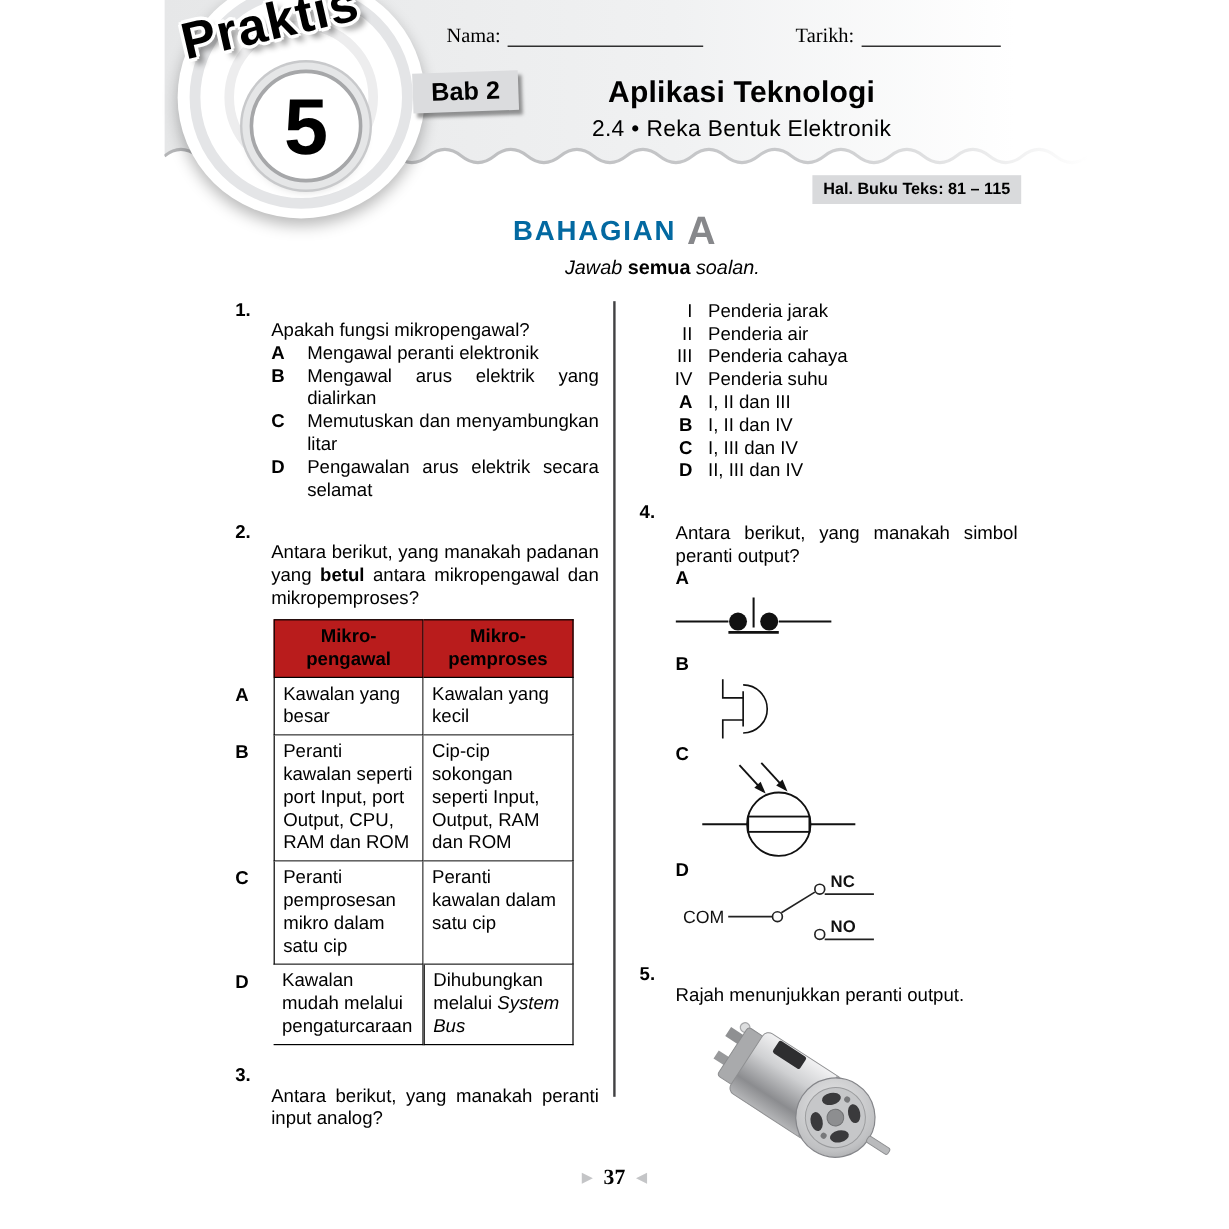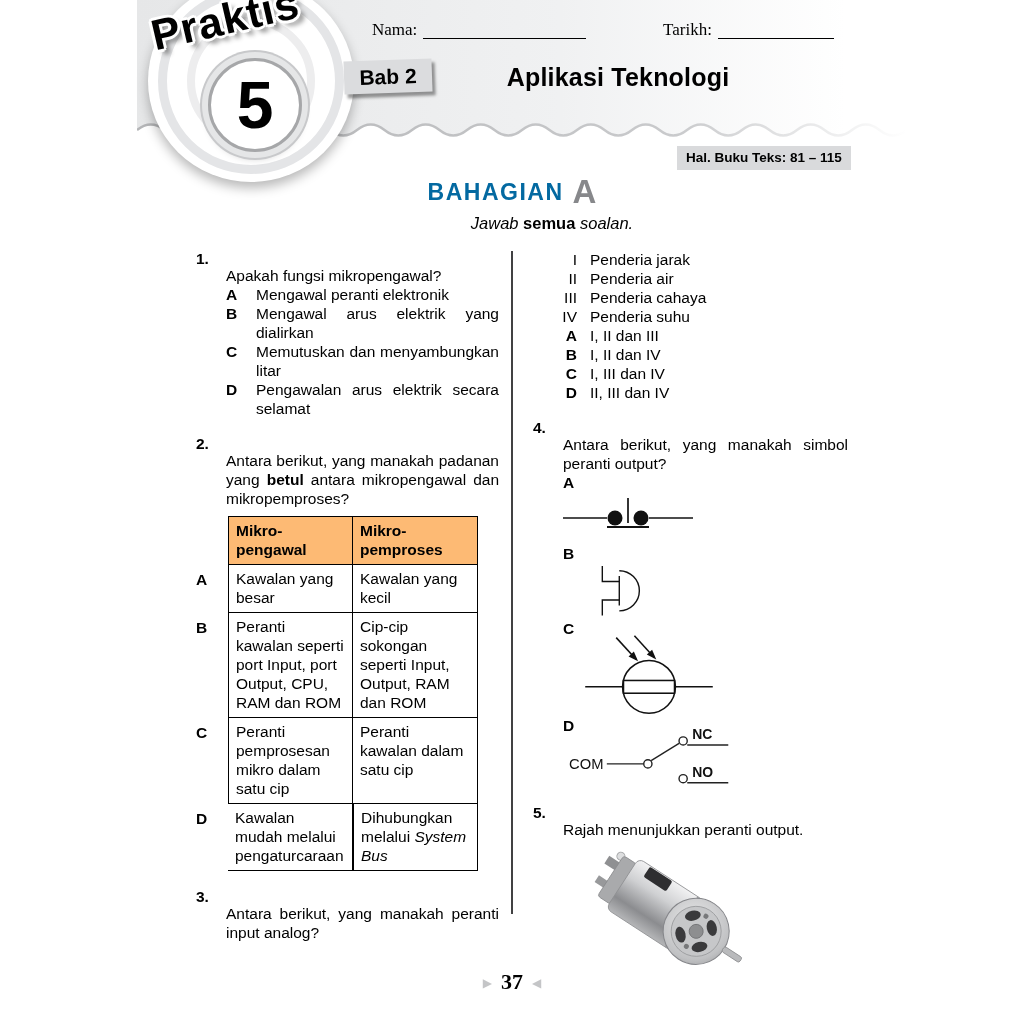--- a/index.html
+++ b/index.html
@@ -56,37 +56,37 @@
   .opt { display:grid; grid-template-columns:30px 1fr; }
   .opt-letter { font-weight:bold; }
   .opt-text { text-align:justify; }
   .mt16 { margin-top:16px; } .mt12 { margin-top:12px; }
   
   .mc-table { display:grid; grid-template-columns:32px 125px 125px; margin-top:8px; }
   .mct-label { font-weight:bold; padding-top:5px; }
   .mct-cell { border-right:1.5px solid #000; border-bottom:1.5px solid #000;
     padding:4px 7px 5px; background:#fff; }
   .mct-cell.first { border-left:1.5px solid #000; }
-  .mct-head { border-top:1.5px solid #000; background:#fdba74; font-weight:bold;
-    white-space:pre-line; }
+  .mct-head { border-top:1.5px solid #000; background:#b91c1c; font-weight:bold;
+    text-align:center; white-space:pre-line; }
   
   .ropt { display:grid; grid-template-columns:44px 1fr; column-gap:13px; }
   .ropt-label { text-align:right; } .ropt-label.b { font-weight:bold; }
   
   .sym-label { font-weight:bold; margin-left:30px; }
   .sym { display:block; }
   .sym-a { margin:2px 0 6px 30px; }
   .sym-b { margin:0 0 2px 62px; }
   .sym-c { margin:-4px 0 0 46px; }
   .sym-d { margin:-8px 0 0 24px; }
   .motor { display:block; margin:6px 0 0 48px; }
   
   .footer { position:absolute; left:0; top:972px; width:1024px; text-align:center; }
   .page-arrow { color:#c4c5c7; font-size:12px; vertical-align:2px; }
-  .page-num { font-family:"Liberation Serif", serif; font-size:22px; font-weight:bold; margin:0 9px; }
+  .page-num { font-family:"Liberation Serif", serif; font-size:18px; font-weight:bold; margin:0 9px; }
 </style>
 </head>
 <body>
 
 <div class="page">
 
   <svg class="band-svg" width="770" height="150" viewBox="0 0 770 150">
     <defs>
       <linearGradient id="bandGrad" x1="0" y1="0" x2="1" y2="0">
         <stop offset="0" stop-color="#e6e7e8"></stop>
@@ -117,20 +117,21 @@
     <span>Nama:</span>
     <span class="fill-line"></span>
   </div>
   <div class="field date">
     <span>Tarikh:</span>
     <span class="fill-line"></span>
   </div>
 
   <div class="bab-tab">Bab 2</div>
   <div class="main-title">Aplikasi Teknologi</div>
+  <div class="sub-title">2.4 • Reka Bentuk Elektronik</div>
   <div class="hal-box">Hal. Buku Teks: 81 – 115</div>
 
   <div class="section-title">
     <span class="bahagian">BAHAGIAN</span><span class="bahagian-letter">A</span>
   </div>
   <div class="instruction">
     <span class="it">Jawab</span>
     <span class="bd">semua</span>
     <span class="it">soalan.</span>
   </div>

